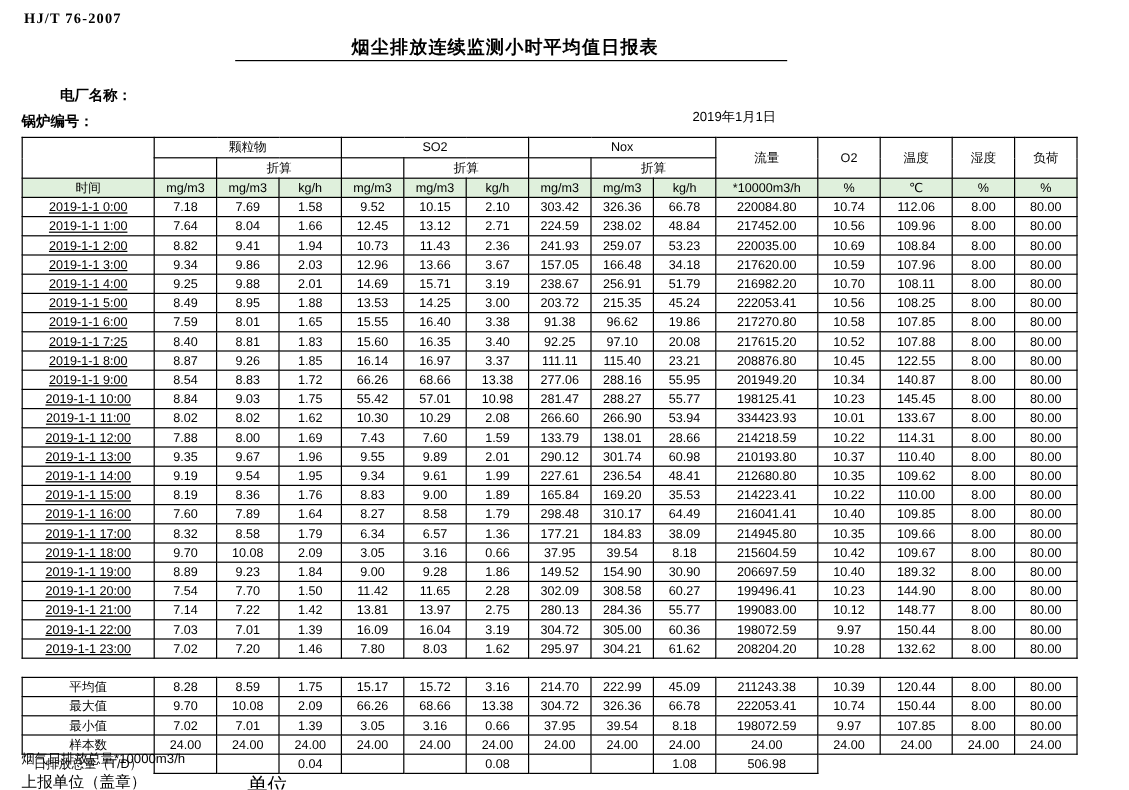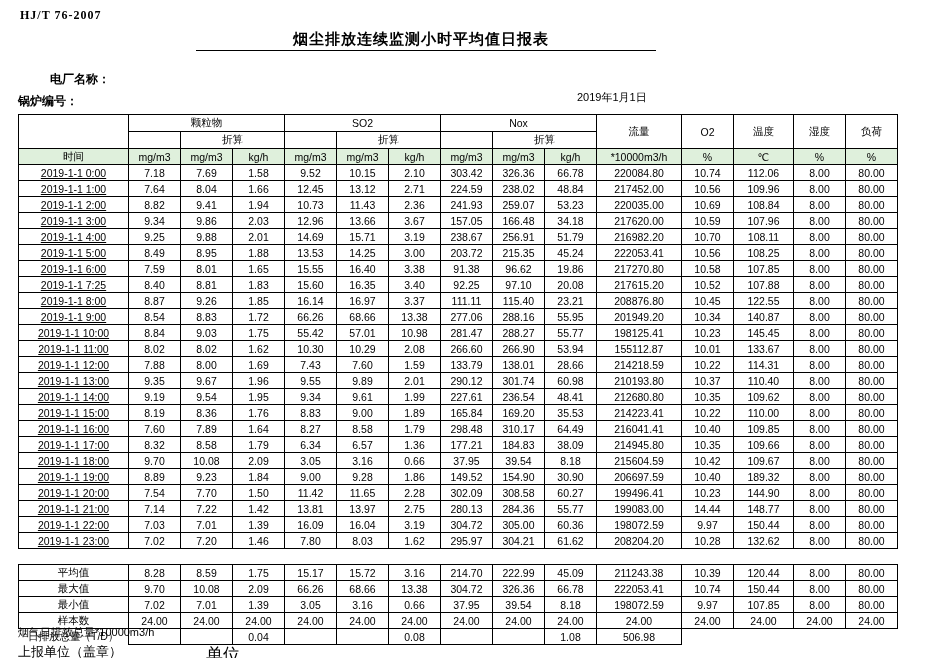--- a/index.html
+++ b/index.html
@@ -305,21 +305,21 @@
         <td class="time-cell">2019-1-1 11:00</td>
         <td class="num">8.02</td>
         <td class="num">8.02</td>
         <td class="num">1.62</td>
         <td class="num">10.30</td>
         <td class="num">10.29</td>
         <td class="num">2.08</td>
         <td class="num">266.60</td>
         <td class="num">266.90</td>
         <td class="num">53.94</td>
-        <td class="num">155112.87</td>
+        <td class="num">334423.93</td>
         <td class="num">10.01</td>
         <td class="num">133.67</td>
         <td class="num">8.00</td>
         <td class="num">80.00</td>
       </tr>
       <tr class="data">
         <td class="time-cell">2019-1-1 12:00</td>
         <td class="num">7.88</td>
         <td class="num">8.00</td>
         <td class="num">1.69</td>
@@ -476,21 +476,21 @@
         <td class="num">7.14</td>
         <td class="num">7.22</td>
         <td class="num">1.42</td>
         <td class="num">13.81</td>
         <td class="num">13.97</td>
         <td class="num">2.75</td>
         <td class="num">280.13</td>
         <td class="num">284.36</td>
         <td class="num">55.77</td>
         <td class="num">199083.00</td>
-        <td class="num">14.44</td>
+        <td class="num">10.12</td>
         <td class="num">148.77</td>
         <td class="num">8.00</td>
         <td class="num">80.00</td>
       </tr>
       <tr class="data">
         <td class="time-cell">2019-1-1 22:00</td>
         <td class="num">7.03</td>
         <td class="num">7.01</td>
         <td class="num">1.39</td>
         <td class="num">16.09</td>

